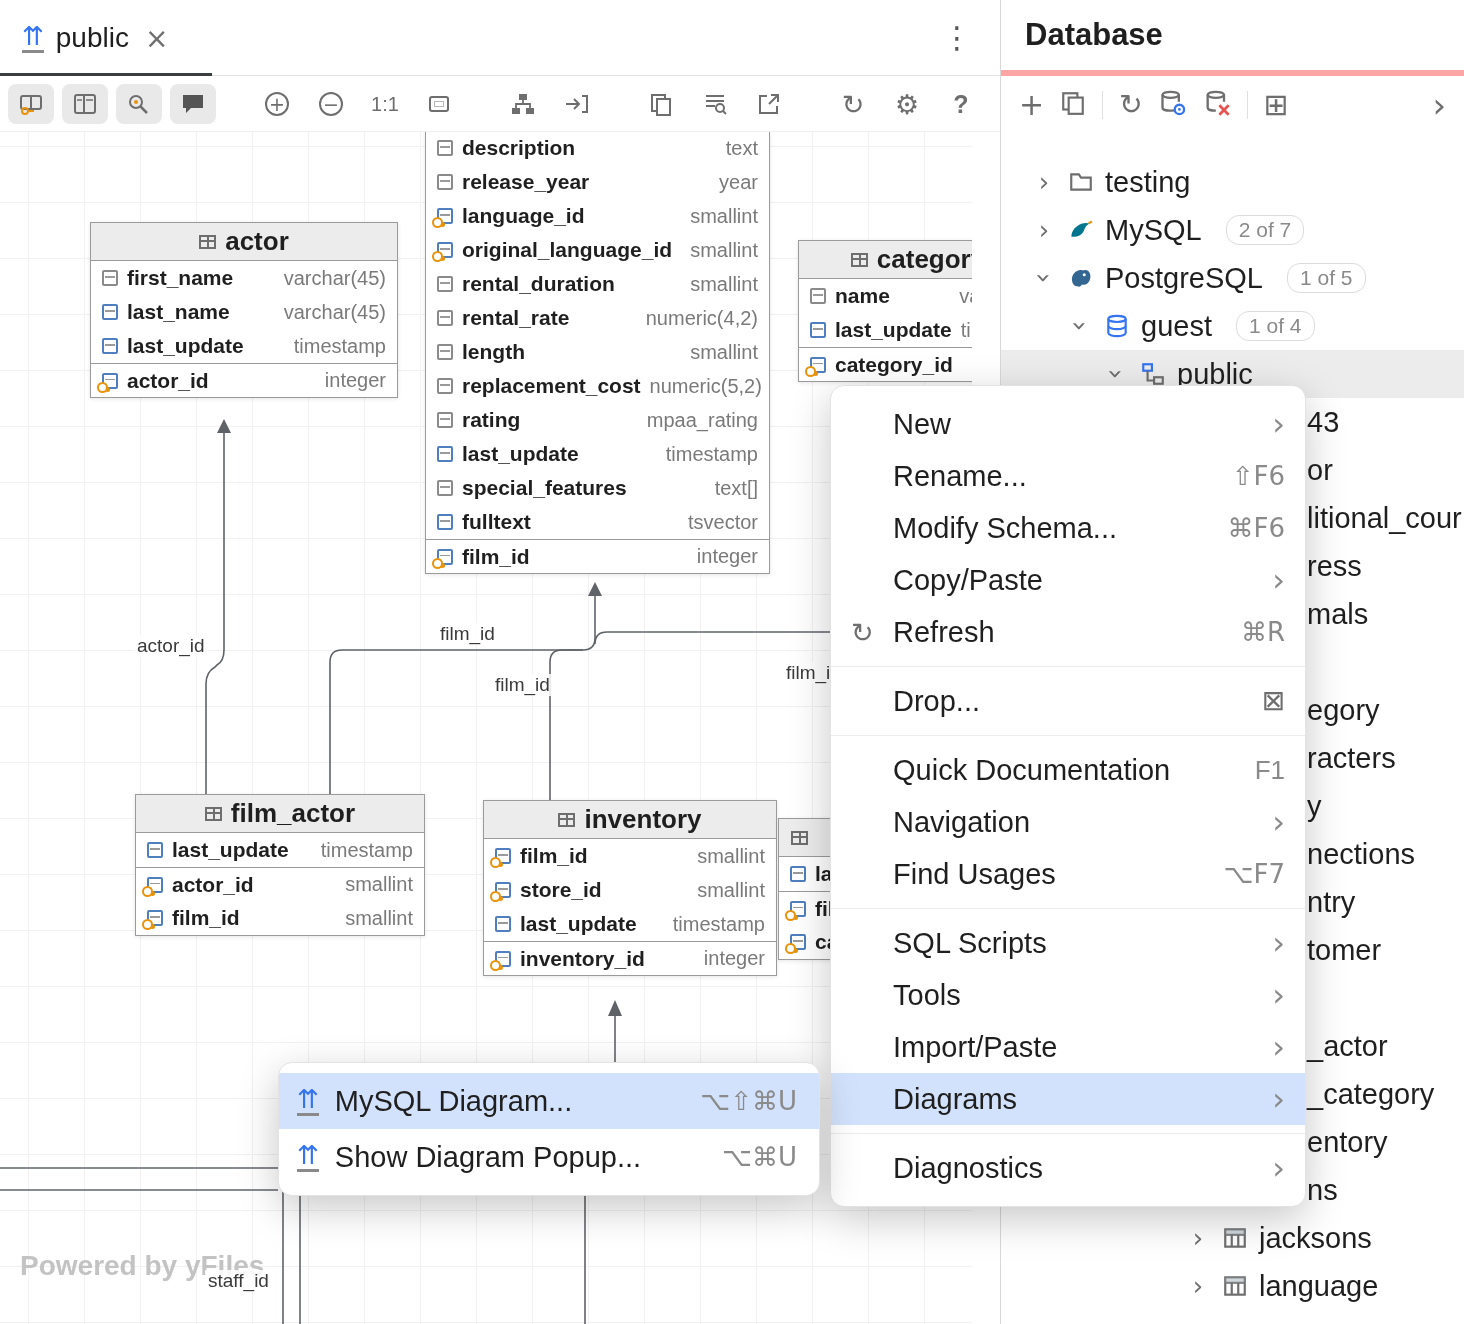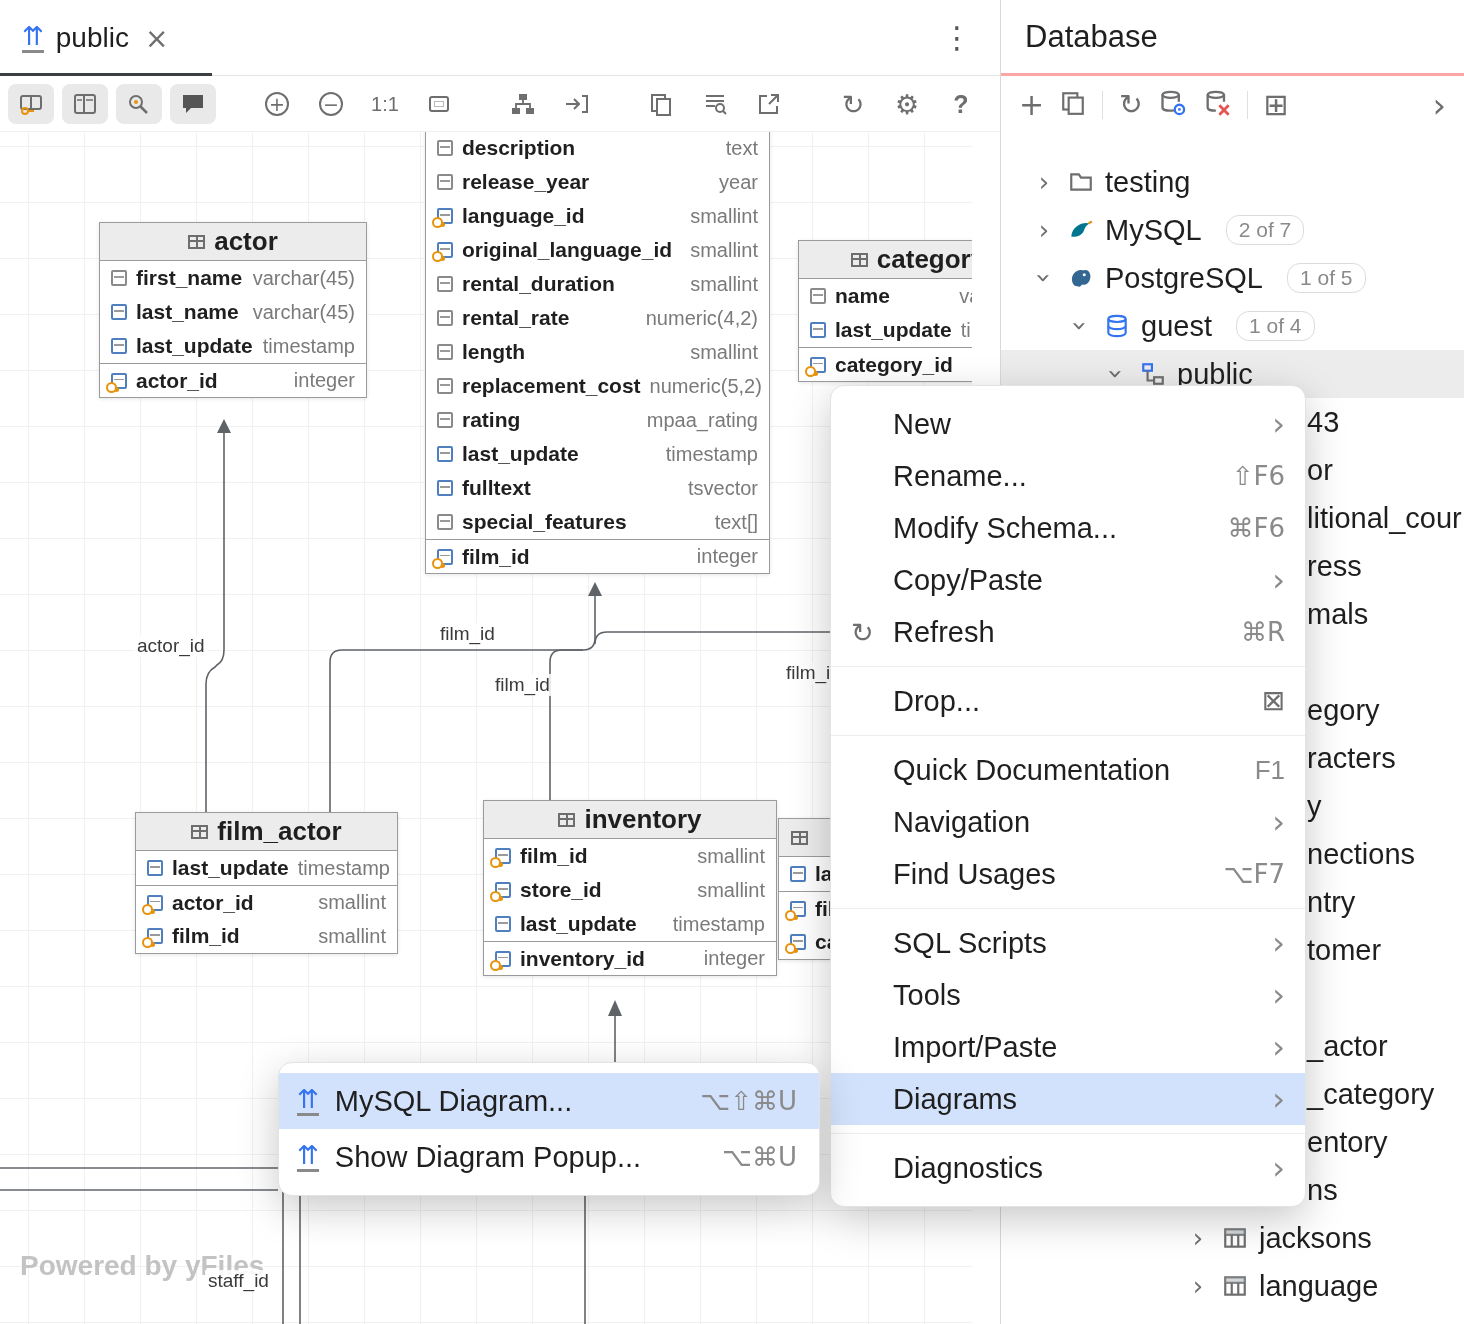--- a/index.html
+++ b/index.html
@@ -45,21 +45,21 @@
   .tr.kdiv { border-top:1px solid #9b9b9b; }
   .fn { font-weight:bold; font-size:21px; white-space:nowrap; }
   .ft { margin-left:auto; color:#7a7a7a; font-size:20px; white-space:nowrap; }
   .fi { width:16px; height:16px; border:2px solid #8a8a8a; border-radius:2px; position:relative; flex:none; }
   .fi::before { content:""; position:absolute; left:1px; right:1px; top:4px; height:1.5px; background:#9a9a9a; }
   .fi.b { border-color:#4f7fbf; }
   .fi.pk::after { content:""; position:absolute; left:-7px; bottom:-6px; width:7px; height:7px; border:2.5px solid #e8930c; border-radius:50%; background:#fff; box-shadow:5px 2px 0 -3px #e8930c; }
 
   
   .dbpanel { position:absolute; left:1000px; top:0; width:464px; height:1324px; border-left:1px solid #d8d8d8; background:#fff; }
-  .db-h { height:76px; border-bottom:3px solid #fca5a5; display:flex; align-items:center; padding-left:24px; font-size:31px; font-weight:normal; }
+  .db-h { height:76px; border-bottom:6px solid #fca5a5; display:flex; align-items:center; padding-left:24px; font-size:31px; font-weight:bold; }
   .db-tools { height:58px; display:flex; align-items:center; gap:16px; padding:0 18px; color:#6e6e6e; }
   .vsep { width:1px; height:28px; background:#e0e0e0; }
   .db-add { font-size:30px; line-height:1; color:#6e6e6e; }
   .db-grid { font-size:30px; line-height:1; color:#6e6e6e; }
   .db-chev { margin-left:auto; font-size:34px; color:#6e6e6e; line-height:1; }
   .db-refresh { font-size:28px; line-height:1; color:#6e6e6e; }
 
   .tree { position:absolute; top:158px; left:0; right:0; bottom:0; overflow:hidden; }
   .trow { height:48px; display:flex; align-items:center; gap:10px; font-size:29px; white-space:nowrap; }
   .trow.sel { background:#ececec; }
@@ -205,21 +205,21 @@
         <path d="M283,1060 V1192"></path>
         <path d="M300,1060 V1192"></path>
       </g>
       <g fill="#5f6368">
         <polygon points="217,301 231,301 224,287"></polygon>
         <polygon points="588,464 602,464 595,450"></polygon>
         <polygon points="608,884 622,884 615,868"></polygon>
       </g>
     </svg>
 
-    <div class="tbl" style="left:99px;top:90px;width:268px">
+    <div class="tbl" style="left:90px;top:90px;width:308px">
       <div class="tbl-h">
         <span class="ti"></span>
         <span>actor</span>
       </div>
       <div class="tr">
           <span class="fi"></span>
           <span class="fn">first_name</span>
           <span class="ft">varchar(45)</span>
         </div>
       <div class="tr">
@@ -284,28 +284,28 @@
           <span class="fi"></span>
           <span class="fn">rating</span>
           <span class="ft">mpaa_rating</span>
         </div>
       <div class="tr">
           <span class="fi b"></span>
           <span class="fn">last_update</span>
           <span class="ft">timestamp</span>
         </div>
       <div class="tr">
+          <span class="fi"></span>
+          <span class="fn">special_features</span>
+          <span class="ft">text[]</span>
+        </div>
+      <div class="tr">
           <span class="fi b"></span>
           <span class="fn">fulltext</span>
           <span class="ft">tsvector</span>
-        </div>
-      <div class="tr">
-          <span class="fi"></span>
-          <span class="fn">special_features</span>
-          <span class="ft">text[]</span>
         </div>
       <div class="tr kdiv">
           <span class="fi b pk"></span>
           <span class="fn">film_id</span>
           <span class="ft">integer</span>
         </div>
     </div>
 
     <div class="tbl" style="left:798px;top:108px;width:240px">
       <div class="tbl-h">
@@ -322,21 +322,21 @@
           <span class="fn">last_update</span>
           <span class="ft">timestamp</span>
         </div>
       <div class="tr kdiv">
           <span class="fi b pk"></span>
           <span class="fn">category_id</span>
           <span class="ft"></span>
         </div>
     </div>
 
-    <div class="tbl" style="left:135px;top:680px;width:263px">
+    <div class="tbl" style="left:135px;top:662px;width:290px">
       <div class="tbl-h">
         <span class="ti"></span>
         <span>film_actor</span>
       </div>
       <div class="tr">
           <span class="fi b"></span>
           <span class="fn">last_update</span>
           <span class="ft">timestamp</span>
         </div>
       <div class="tr kdiv">

